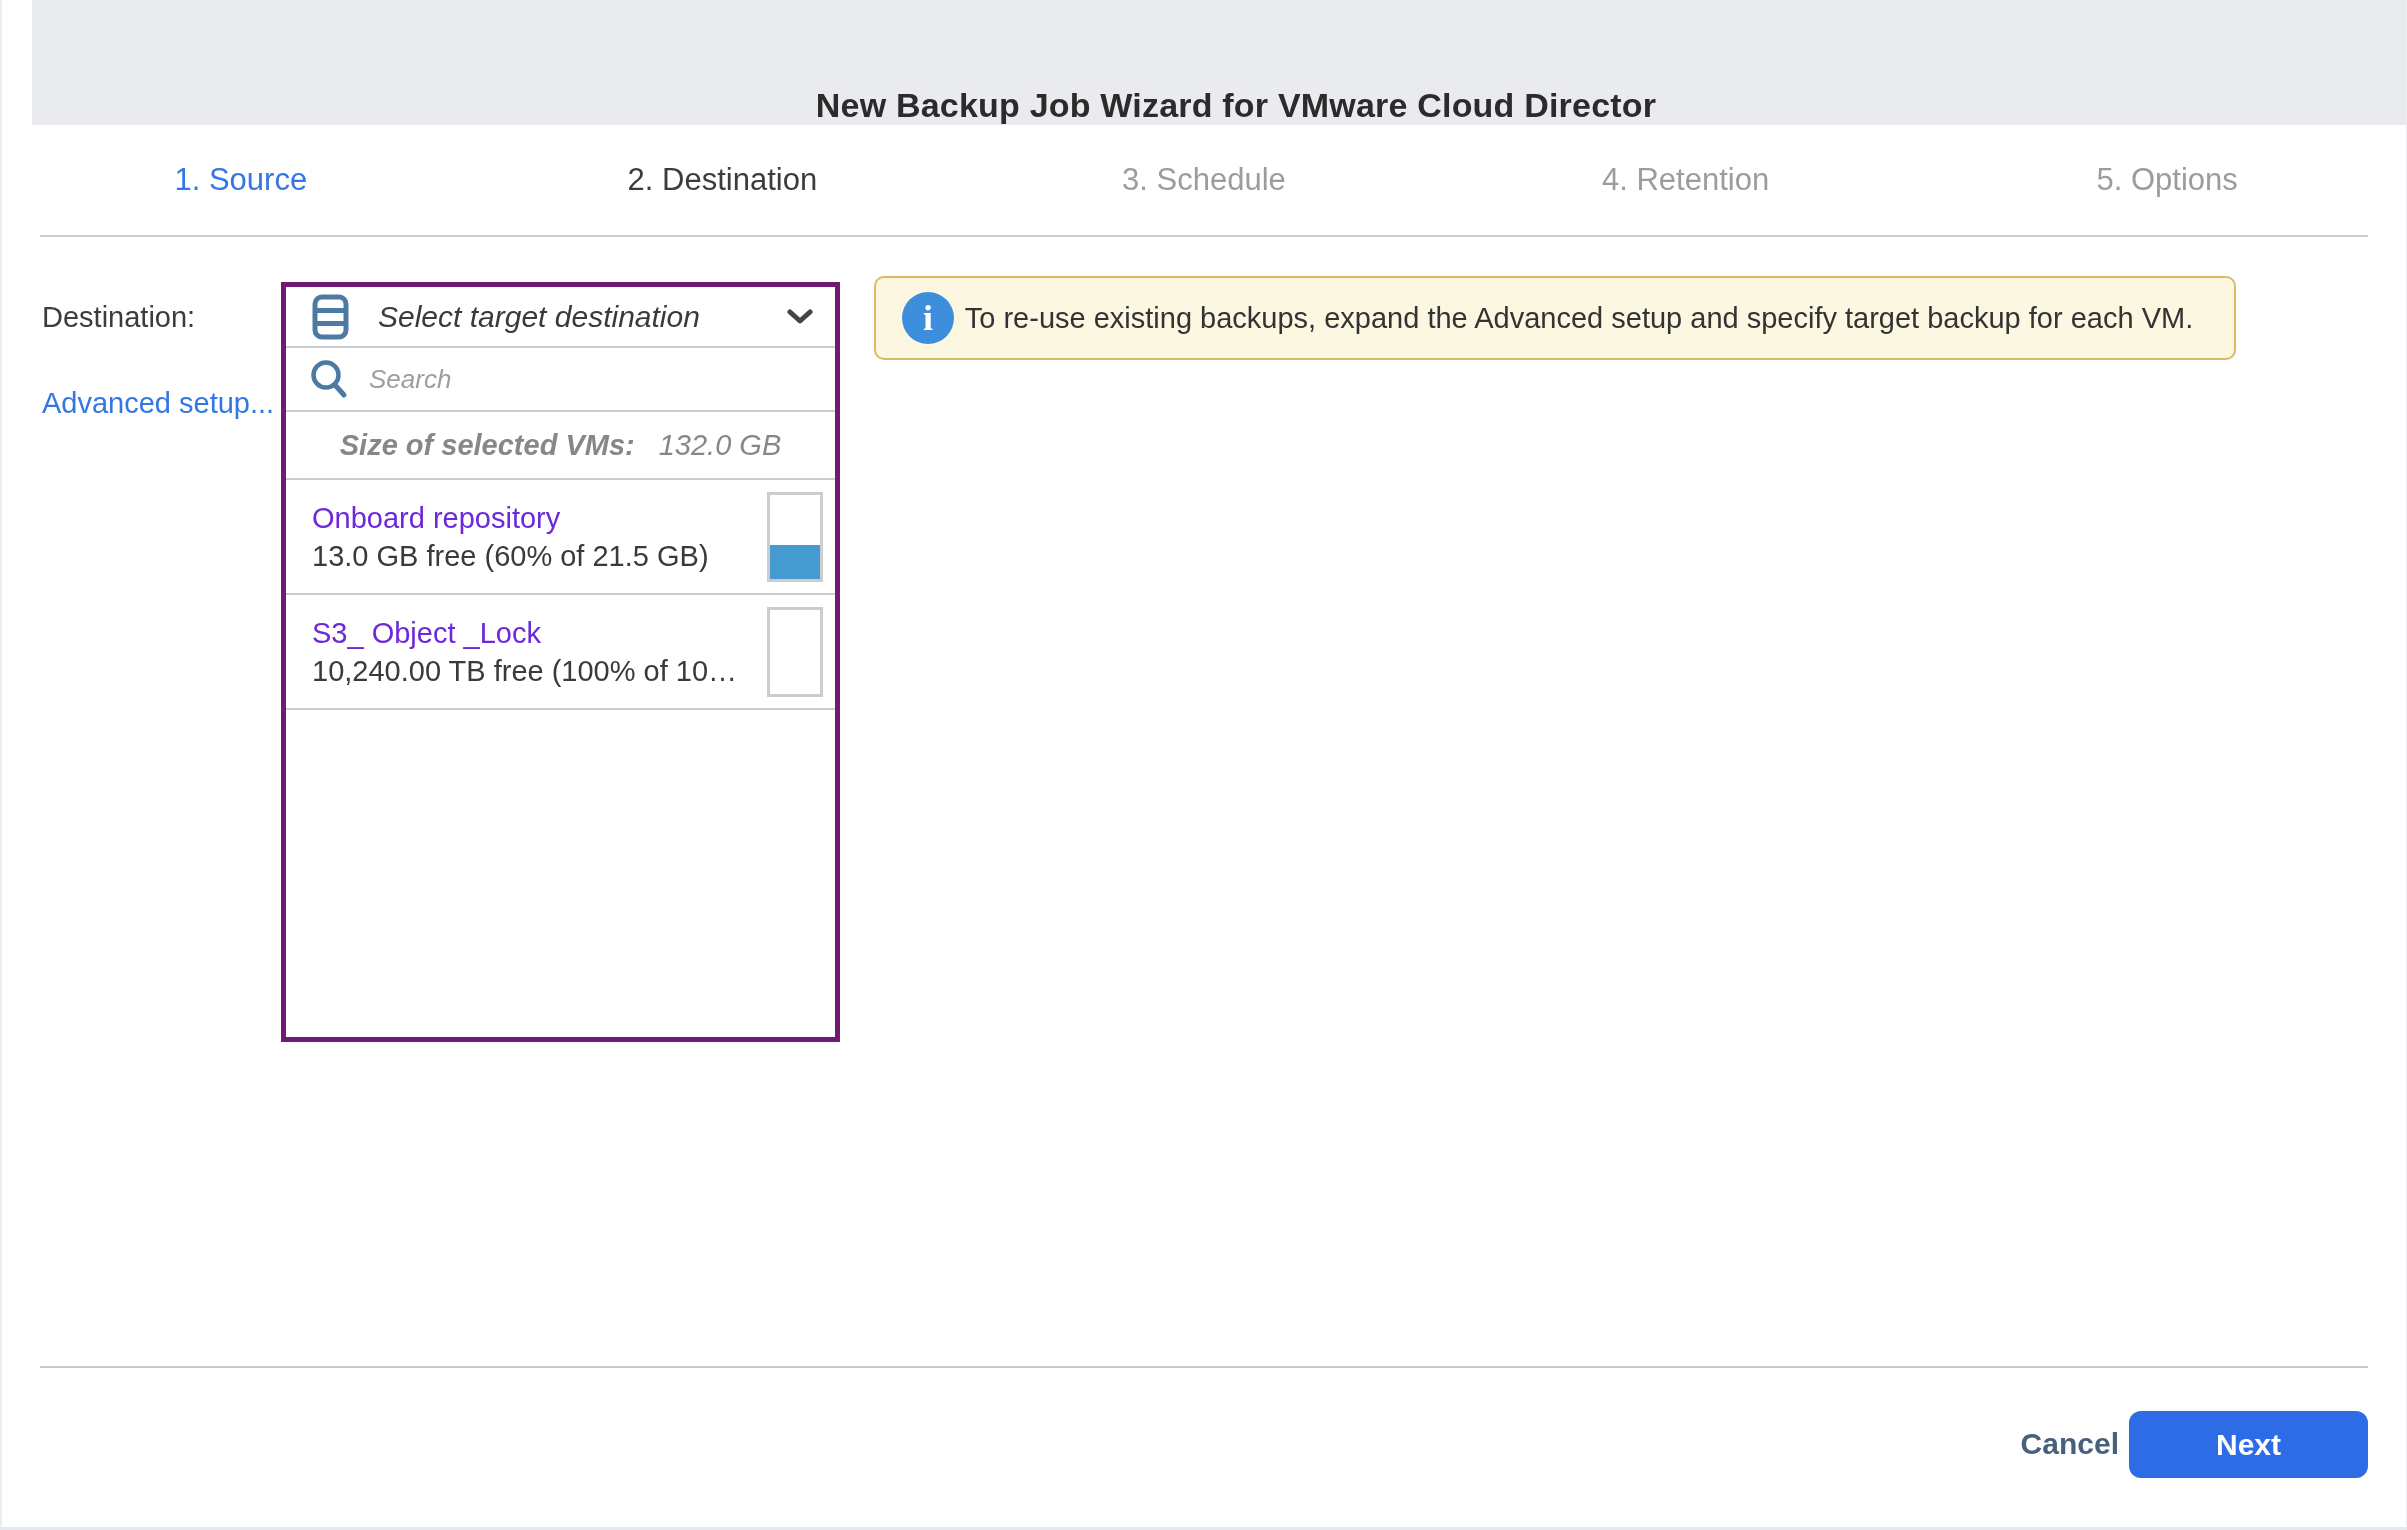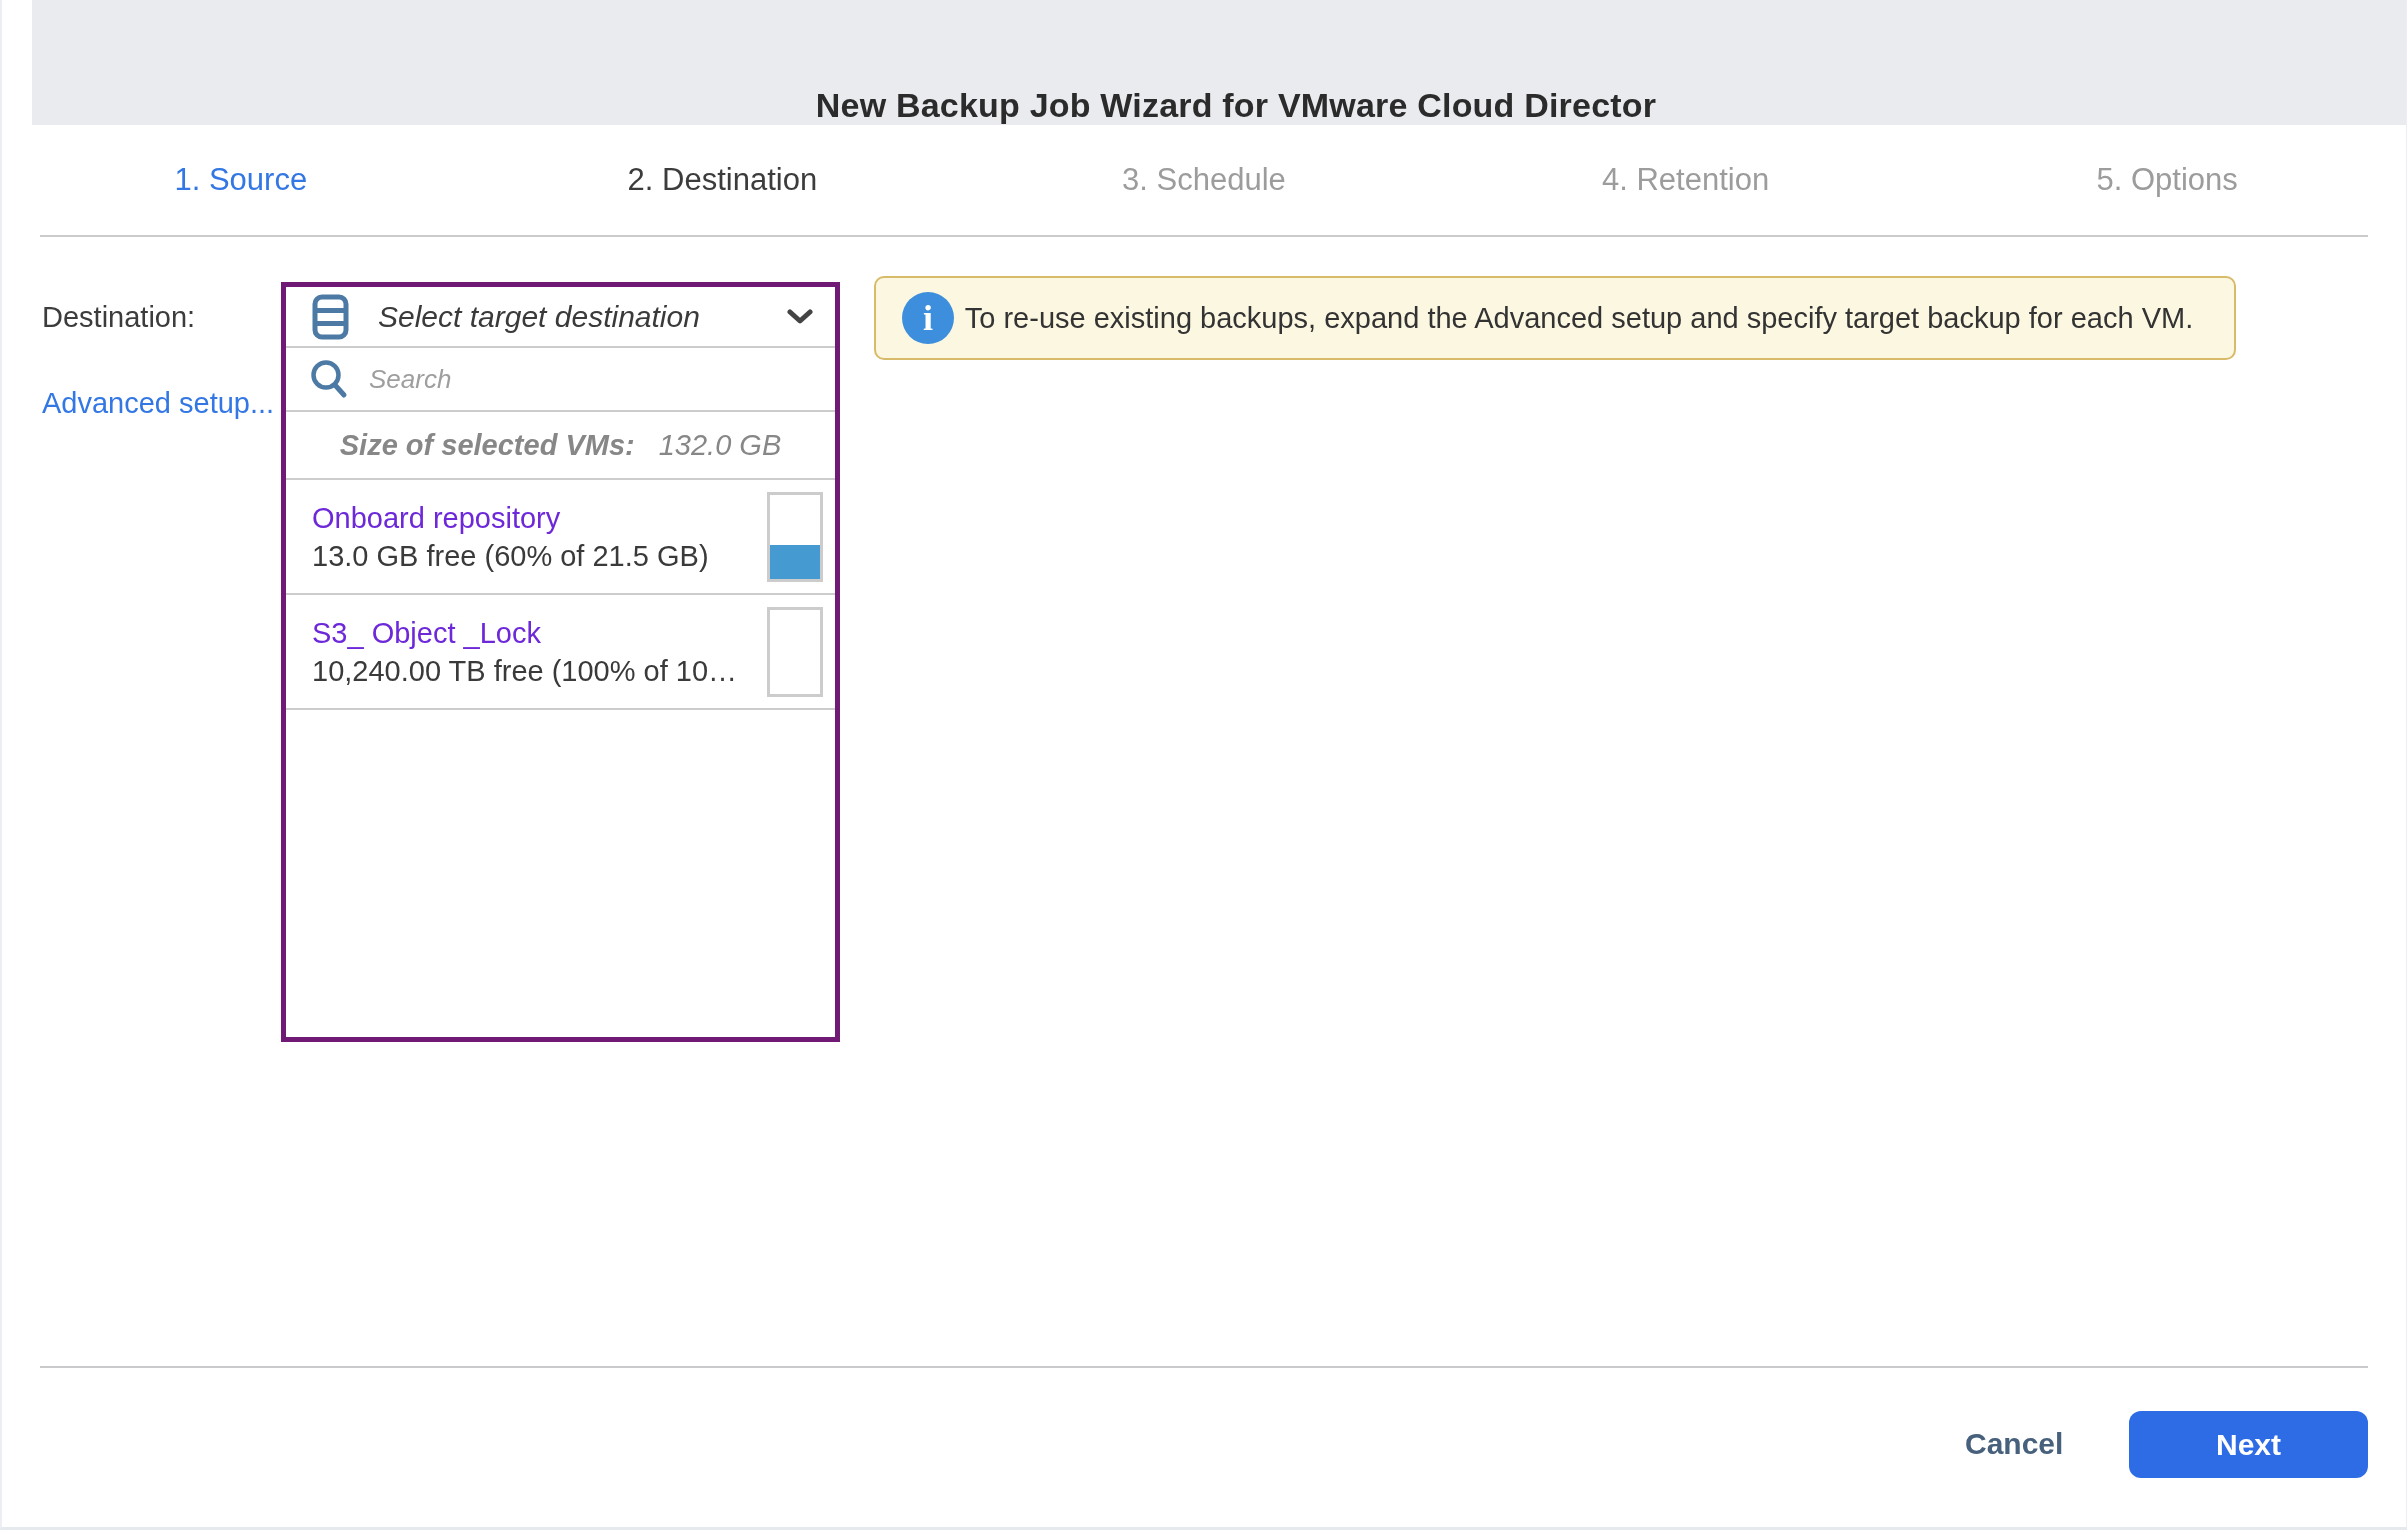--- a/index.html
+++ b/index.html
@@ -140,21 +140,21 @@
   
   .footer-divider {
     position: absolute; left: 40px; right: 40px; top: 1366px; height: 2px;
     background: #c9c9cc;
   }
   .btn-cancel {
     position: absolute; left: 1965px; top: 1417px; width: 154px; height: 54px;
     background: transparent; border: none;
     font-family: "Liberation Sans", sans-serif;
     font-size: 30px; font-weight: bold; color: #47617d;
-    cursor: pointer; text-align: left;
+    cursor: pointer; text-align: right;
   }
   .btn-next {
     position: absolute; left: 2129px; top: 1411px; width: 239px; height: 67px;
     background: #2e6ce6; border: none; border-radius: 12px;
     font-family: "Liberation Sans", sans-serif;
     font-size: 30px; font-weight: bold; color: #ffffff;
     cursor: pointer;
   }
 </style>
 </head>

